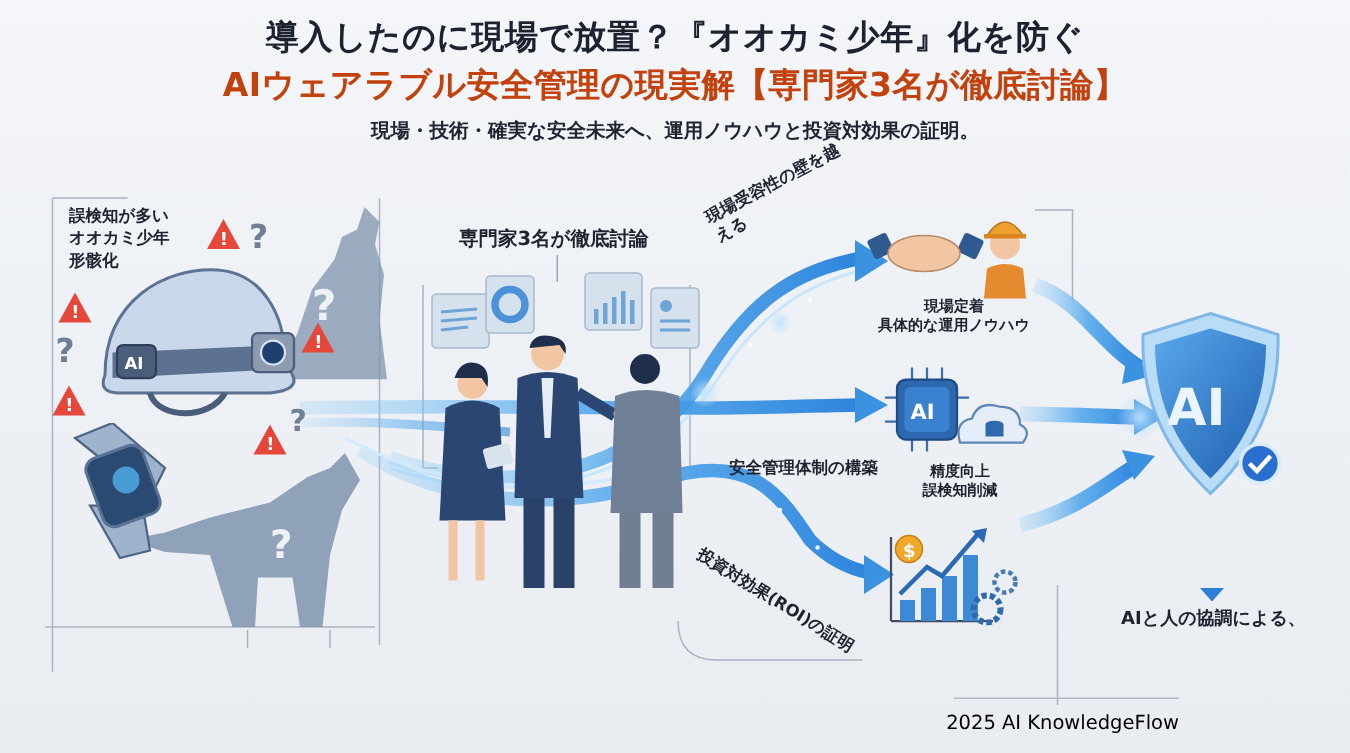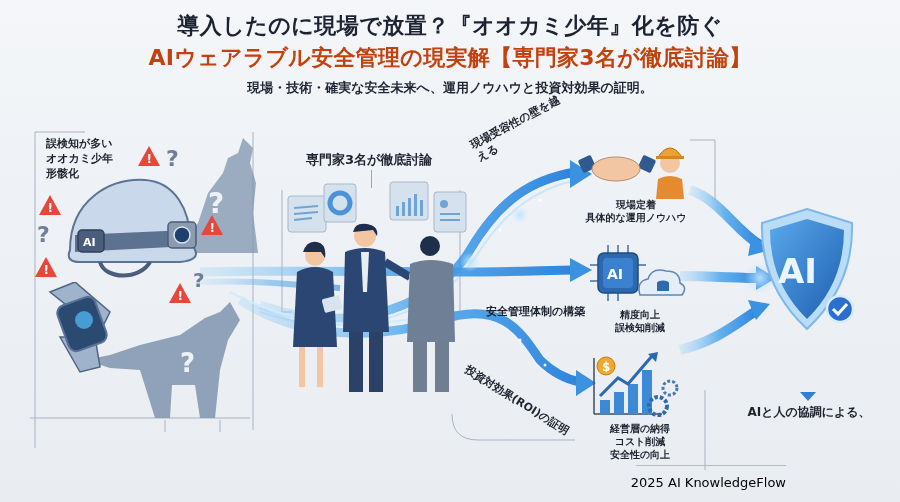--- a/index.html
+++ b/index.html
@@ -280,25 +280,20 @@
     <rect x="52" y="18" width="10" height="44" fill="#3c8ad6"></rect>
     <path d="M10 44 L 28 26 L 38 32 L 62 4" stroke="#2a6ab5" stroke-width="3" fill="none"></path>
     <polygon points="58,2 68,0 66,10" fill="#2a6ab5"></polygon>
     <circle cx="16" cy="14" r="9" fill="#f0a92a" stroke="#c67d12"></circle>
     <text x="12" y="19" font-size="12" font-weight="bold" fill="#ffffff" font-family="DejaVu Sans, sans-serif">$</text>
     <g>
       <circle cx="80" cy="36" r="7" fill="none" stroke="#4a7ab3" stroke-width="3" stroke-dasharray="3 2"></circle>
       <circle cx="68" cy="54" r="9" fill="none" stroke="#2f6aac" stroke-width="4" stroke-dasharray="3.5 2"></circle>
     </g>
   </svg>
-  <div class="abs lbl lbl-c" style="left:590px;top:422px;width:100px;font-size:10px;line-height:13px;">
-    <div>経営層の納得</div>
-    <div>コスト削減</div>
-    <div>安全性の向上</div>
-  </div>
 
   <svg class="abs" style="left:752px;top:205px" width="110" height="130">
     <defs>
       <linearGradient id="sg" x1="0" x2="1" y1="0" y2="1">
         <stop offset="0" stop-color="#5aa8ec"></stop>
         <stop offset="1" stop-color="#1e5fb0"></stop>
       </linearGradient>
     </defs>
     <path d="M55 4 L 100 18 Q 102 80 55 124 Q 8 80 10 18 Z" fill="#b9dcf7" stroke="#7fb7e8" stroke-width="2"></path>
     <path d="M55 14 L 92 25 Q 92 78 55 114 Q 18 78 18 25 Z" fill="url(#sg)"></path>

